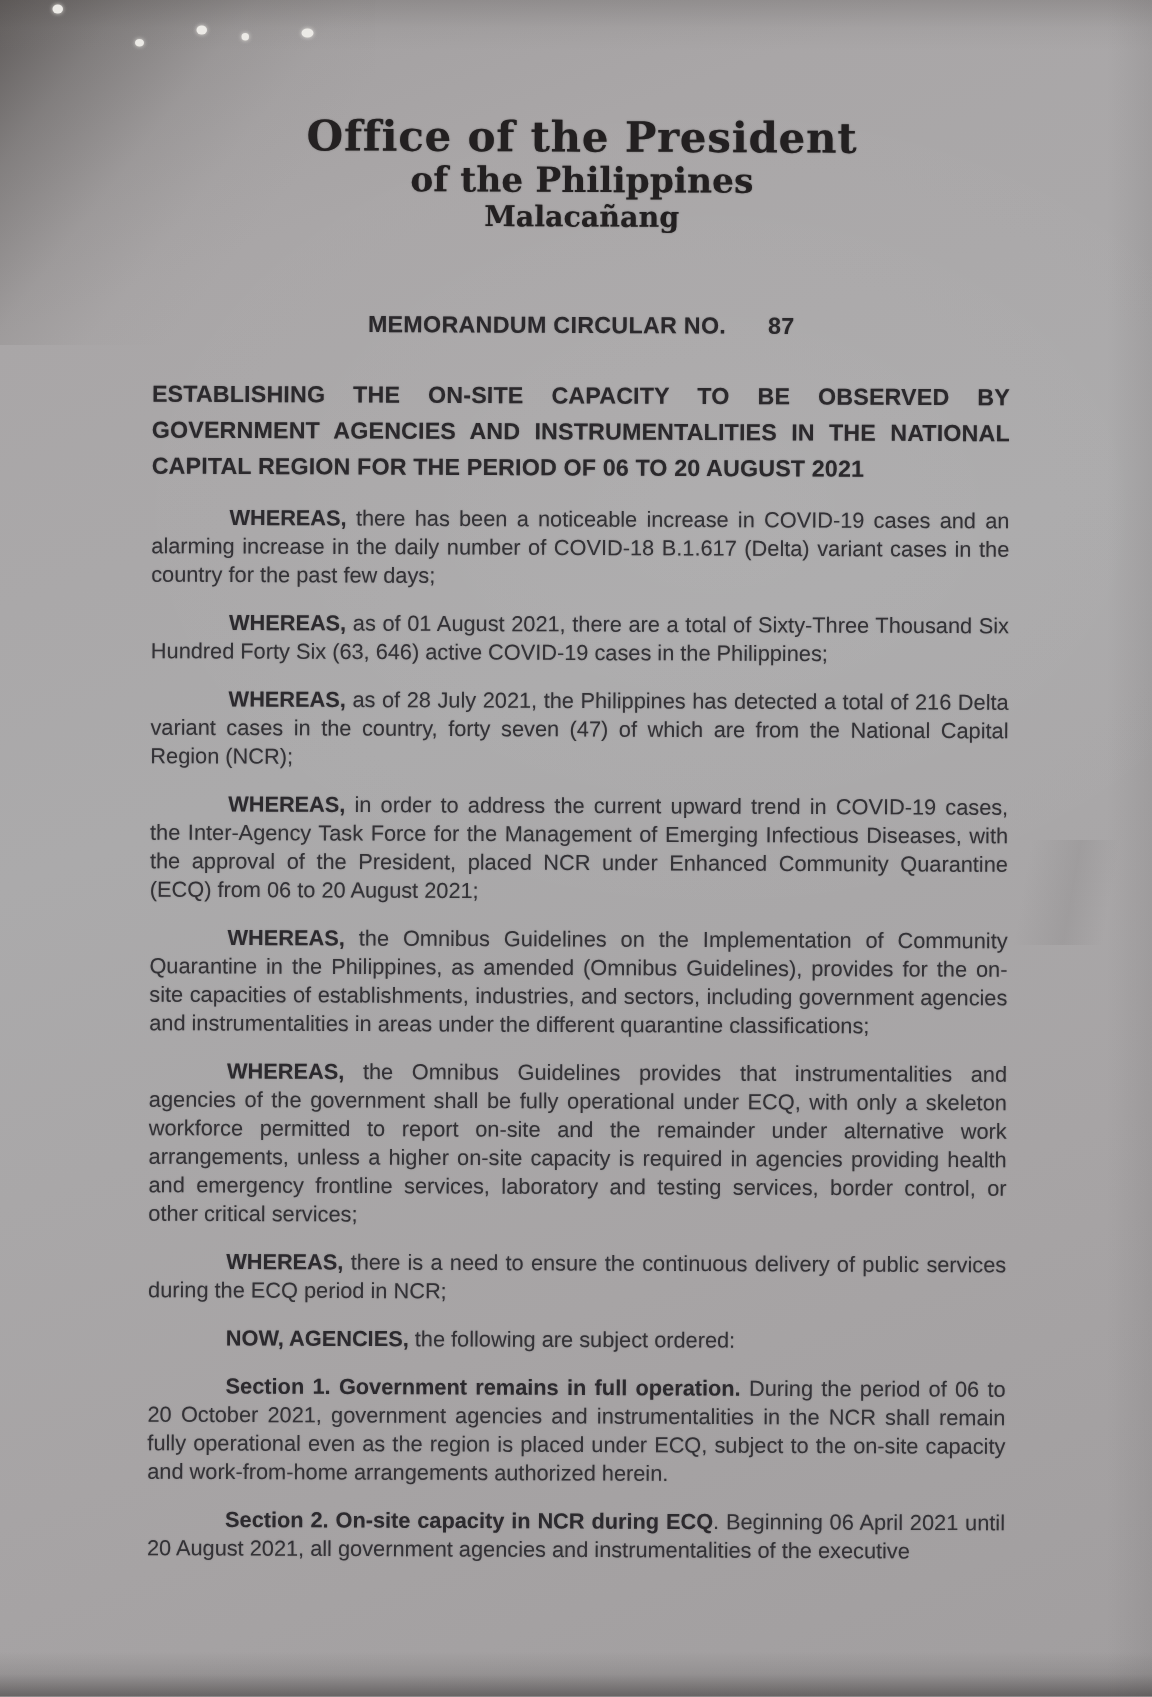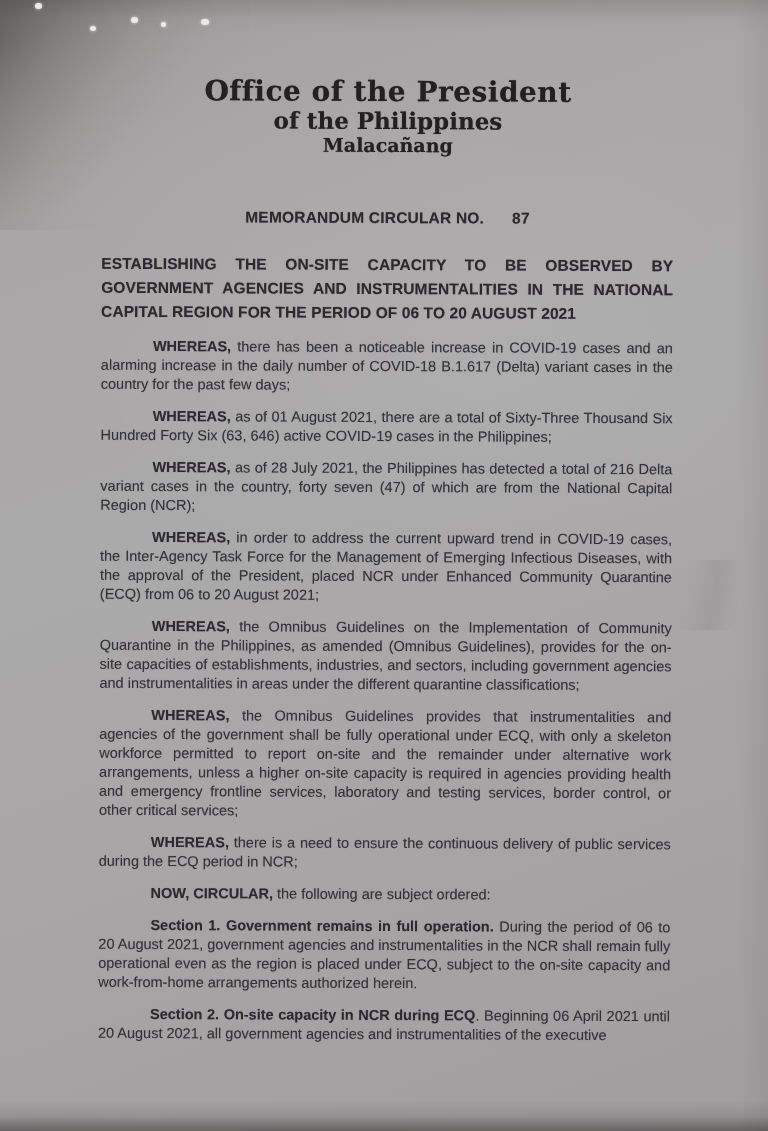--- a/index.html
+++ b/index.html
@@ -137,23 +137,23 @@
     <p class="para"><span class="lead">WHEREAS,</span><span> as of 28 July 2021, the Philippines has detected a total of 216 Delta variant cases in the country, forty seven (47) of which are from the National Capital Region (NCR);</span></p>
 
     <p class="para"><span class="lead">WHEREAS,</span><span> in order to address the current upward trend in COVID-19 cases, the Inter-Agency Task Force for the Management of Emerging Infectious Diseases, with the approval of the President, placed NCR under Enhanced Community Quarantine (ECQ) from 06 to 20 August 2021;</span></p>
 
     <p class="para"><span class="lead">WHEREAS,</span><span> the Omnibus Guidelines on the Implementation of Community Quarantine in the Philippines, as amended (Omnibus Guidelines), provides for the on-site capacities of establishments, industries, and sectors, including government agencies and instrumentalities in areas under the different quarantine classifications;</span></p>
 
     <p class="para"><span class="lead">WHEREAS,</span><span> the Omnibus Guidelines provides that instrumentalities and agencies of the government shall be fully operational under ECQ, with only a skeleton workforce permitted to report on-site and the remainder under alternative work arrangements, unless a higher on-site capacity is required in agencies providing health and emergency frontline services, laboratory and testing services, border control, or other critical services;</span></p>
 
     <p class="para"><span class="lead">WHEREAS,</span><span> there is a need to ensure the continuous delivery of public services during the ECQ period in NCR;</span></p>
 
-    <p class="para"><span class="lead">NOW, CIRCULAR,</span><span> the following are subject ordered:</span></p>
+    <p class="para"><span class="lead">NOW, AGENCIES,</span><span> the following are subject ordered:</span></p>
 
-    <p class="para"><span class="lead">Section 1. Government remains in full operation.</span><span> During the period of 06 to 20 August 2021, government agencies and instrumentalities in the NCR shall remain fully operational even as the region is placed under ECQ, subject to the on-site capacity and work-from-home arrangements authorized herein.</span></p>
+    <p class="para"><span class="lead">Section 1. Government remains in full operation.</span><span> During the period of 06 to 20 October 2021, government agencies and instrumentalities in the NCR shall remain fully operational even as the region is placed under ECQ, subject to the on-site capacity and work-from-home arrangements authorized herein.</span></p>
 
     <p class="para"><span class="lead">Section 2. On-site capacity in NCR during ECQ</span><span>. Beginning 06 April 2021 until 20 August 2021, all government agencies and instrumentalities of the executive</span></p>
 
   </div>
 
   <div class="corner-shadow"></div>
   <div class="top-edge-shade"></div>
   <div class="right-edge-shade"></div>
   <div class="crease"></div>
   <div class="bottom-edge-shade"></div>

